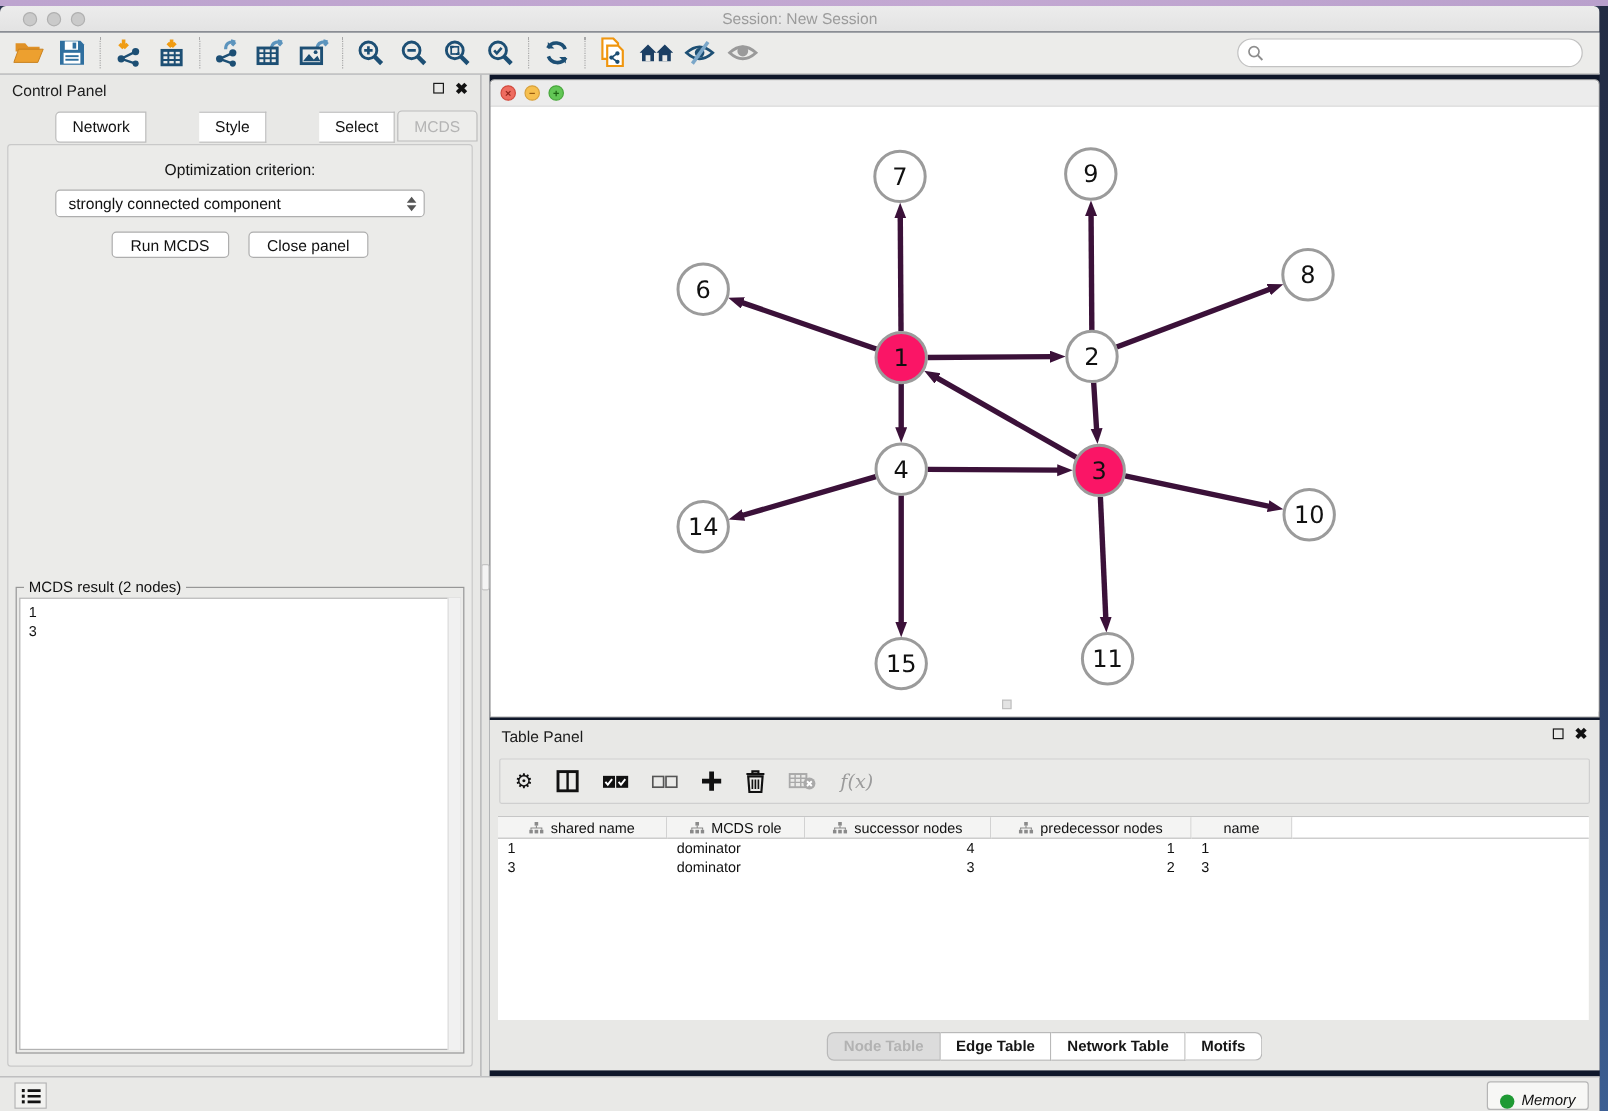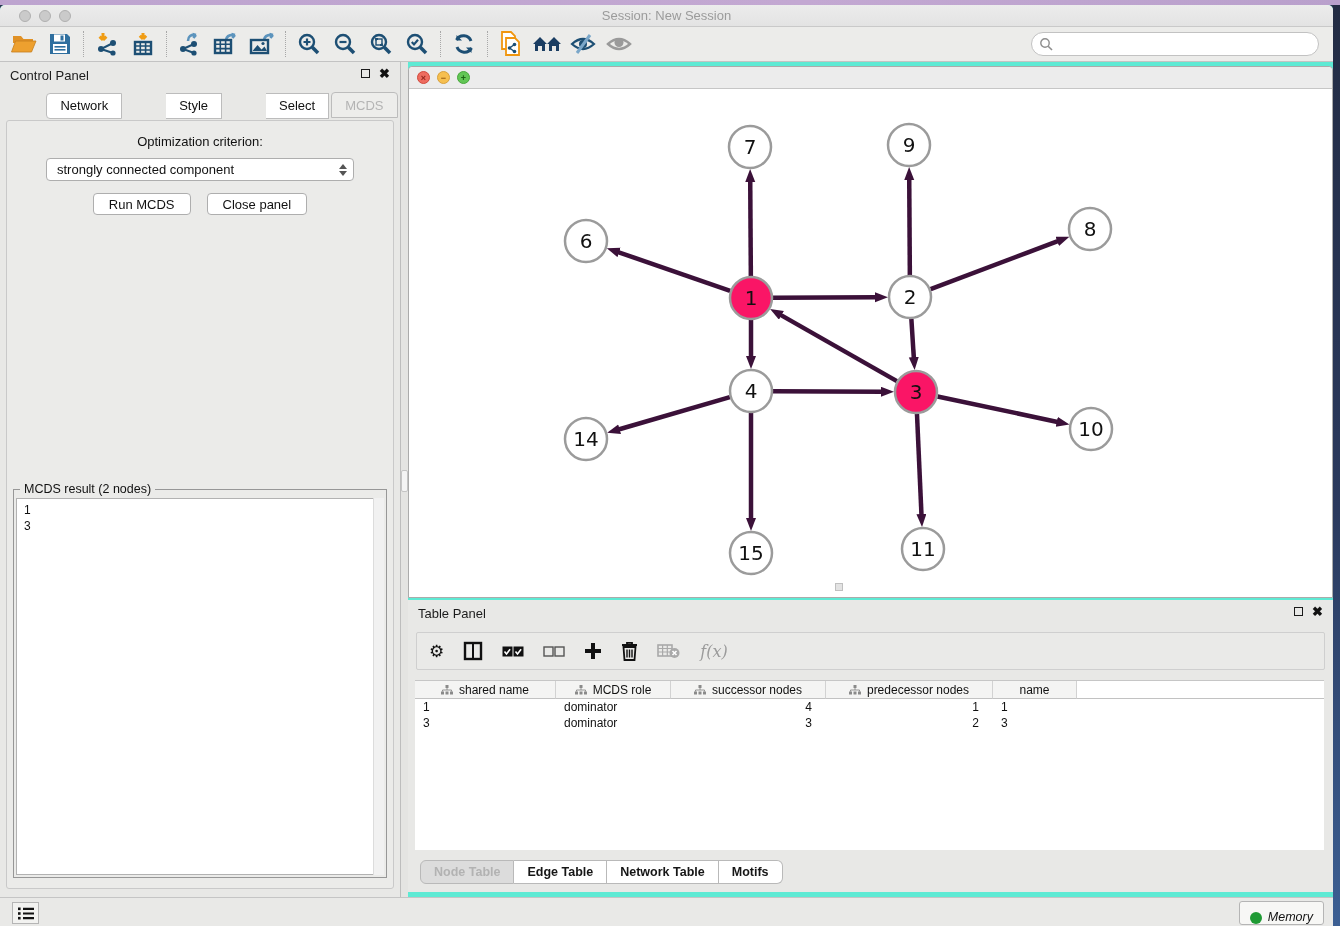--- a/index.html
+++ b/index.html
@@ -3,21 +3,21 @@
 <meta charset="utf-8">
 <style>
   * { margin:0; padding:0; box-sizing:border-box; }
   html,body { width:1340px; height:926px; }
   body { position:relative; background:#2c3550; font-family:"Liberation Sans", sans-serif; overflow:hidden; }
 
   
   .desktop-top { position:absolute; left:0; top:0; width:1340px; height:5px; background:linear-gradient(90deg,#bda4cf,#c3a8d2 60%,#b9a0cc); }
   .desktop-right { position:absolute; left:1333px; top:5px; width:7px; height:921px; background:linear-gradient(180deg,#232c44,#2b3a5e 55%,#3c5f93); }
 
-  .app-window { position:absolute; left:0; top:5px; width:1333px; height:921px; background:#5eead4; border-radius:5px 5px 0 0; }
+  .app-window { position:absolute; left:0; top:5px; width:1333px; height:921px; background:#0f172a; border-radius:5px 5px 0 0; }
 
   
   .titlebar { position:absolute; left:0; top:0; width:100%; height:22px; background:linear-gradient(#ececec,#e3e3e3); border-bottom:1px solid #c9c9c9; border-radius:5px 5px 0 0; }
   .titlebar .dots { position:absolute; left:19px; top:5px; display:flex; gap:8px; }
   .titlebar .dot { width:12px; height:12px; border-radius:50%; background:#cacaca; border:1px solid #b0b0b0; }
   .titlebar .win-title { position:absolute; left:0; right:0; top:3px; text-align:center; font-size:13px; color:#9b9b9b; }
 
   
   .toolbar { position:absolute; left:0; top:22px; width:100%; height:35px; background:#ececea; border-bottom:1px solid #c3c3c3; display:flex; align-items:center; padding-left:6px; }
   .tb-btn { width:36px; height:30px; display:flex; align-items:center; justify-content:center; }
@@ -78,21 +78,21 @@
   .data-table { position:absolute; left:7px; right:9px; top:80px; bottom:42px; background:#fff; border-top:1px solid #c6c6c6; }
   .dt-header { display:flex; height:18px; }
   .dt-hcell { background:#f4f4f3; border-right:1px solid #d2d2d2; border-bottom:1px solid #c2c2c2; display:flex; align-items:center; justify-content:center; gap:6px; font-size:12px; color:#111; }
   .dt-hcell.filler { background:#fff; border-right:none; flex:1; }
   .dt-row { display:flex; height:16px; }
   .dt-cell { font-size:12px; color:#111; display:flex; align-items:center; }
   .c0 { width:141px; } .c1 { width:115px; } .c2 { width:155px; } .c3 { width:167px; } .c4 { width:84px; }
   .a-left { justify-content:flex-start; padding-left:8px; }
   .a-right { justify-content:flex-end; padding-right:14px; }
 
-  .tp-tabs { position:absolute; left:12px; right:0; bottom:8px; display:flex; justify-content:flex-start; }
+  .tp-tabs { position:absolute; left:0; right:0; bottom:8px; display:flex; justify-content:center; }
   .tp-tab { background:#fff; border:1px solid #b9b9b9; border-left:none; padding:4px 13px; font-size:12.5px; font-weight:600; color:#161616; }
   .tp-tab:first-child { border-left:1px solid #b9b9b9; border-radius:6px 0 0 6px; }
   .tp-tab:last-child { border-radius:0 6px 6px 0; }
   .tp-tab.selected { background:#dcdcdc; color:#b2b2b2; }
 
   
   .status-bar { position:absolute; left:0; top:892px; width:100%; height:29px; background:#e9e9e7; border-top:1px solid #c5c5c5; }
   .list-btn { position:absolute; left:12px; top:4px; width:27px; height:22px; background:#f2f2f0; border:1px solid #b5b5b5; display:flex; align-items:center; justify-content:center; }
   .memory-btn { position:absolute; right:9px; top:3px; height:24px; background:#f7f7f5; border:1px solid #b5b5b5; border-radius:3px; display:flex; align-items:flex-end; gap:6px; padding:0 10px;font-style:italic; }
   .mem-dot { width:12px; height:12px; border-radius:50%; background:#1f9a34; }

